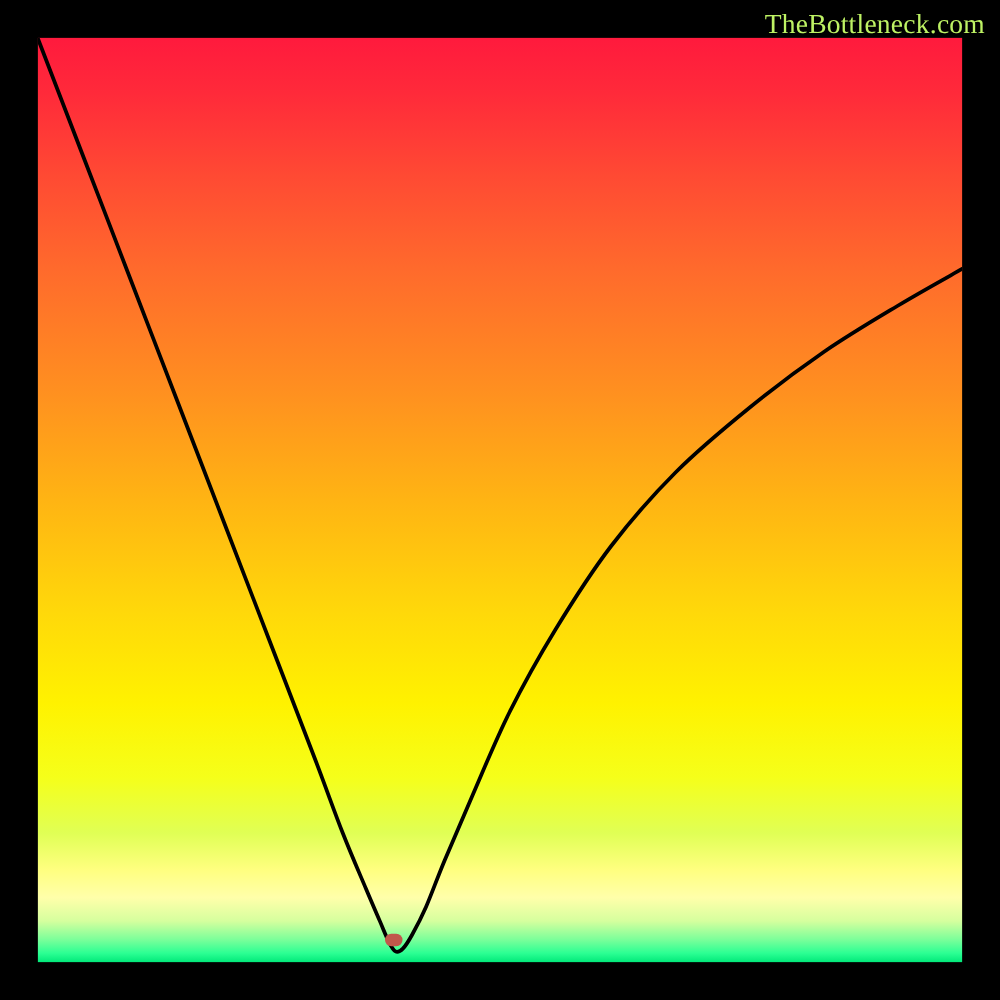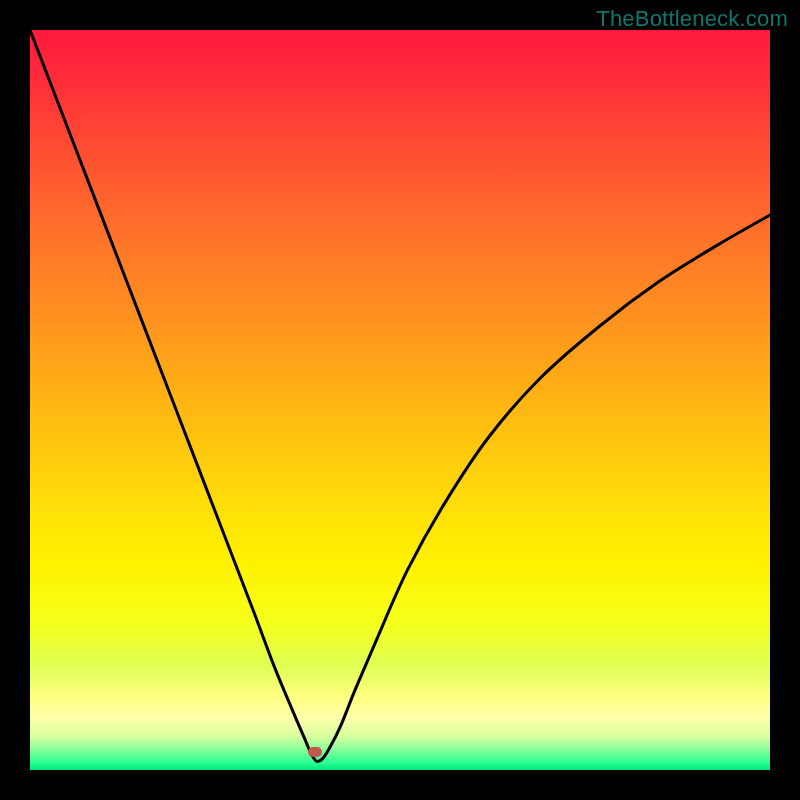--- a/index.html
+++ b/index.html
@@ -7,23 +7,23 @@
   .frame {
     width: 800px;
     height: 800px;
     background: #000;
     position: relative;
   }
   .watermark {
     position: absolute;
     top: 6px;
     right: 12px;
-    font-family: Liberation Sans, sans-serif;
+    font-family: Liberation Serif, serif;
     font-size: 22px;
-    color: #0f766e;
+    color: #bef264;
     letter-spacing: 0.2px;
     z-index: 10;
   }
   .plot-area {
     position: absolute;
     left: 30px;
     top: 30px;
     width: 740px;
     height: 740px;
     overflow: hidden;

